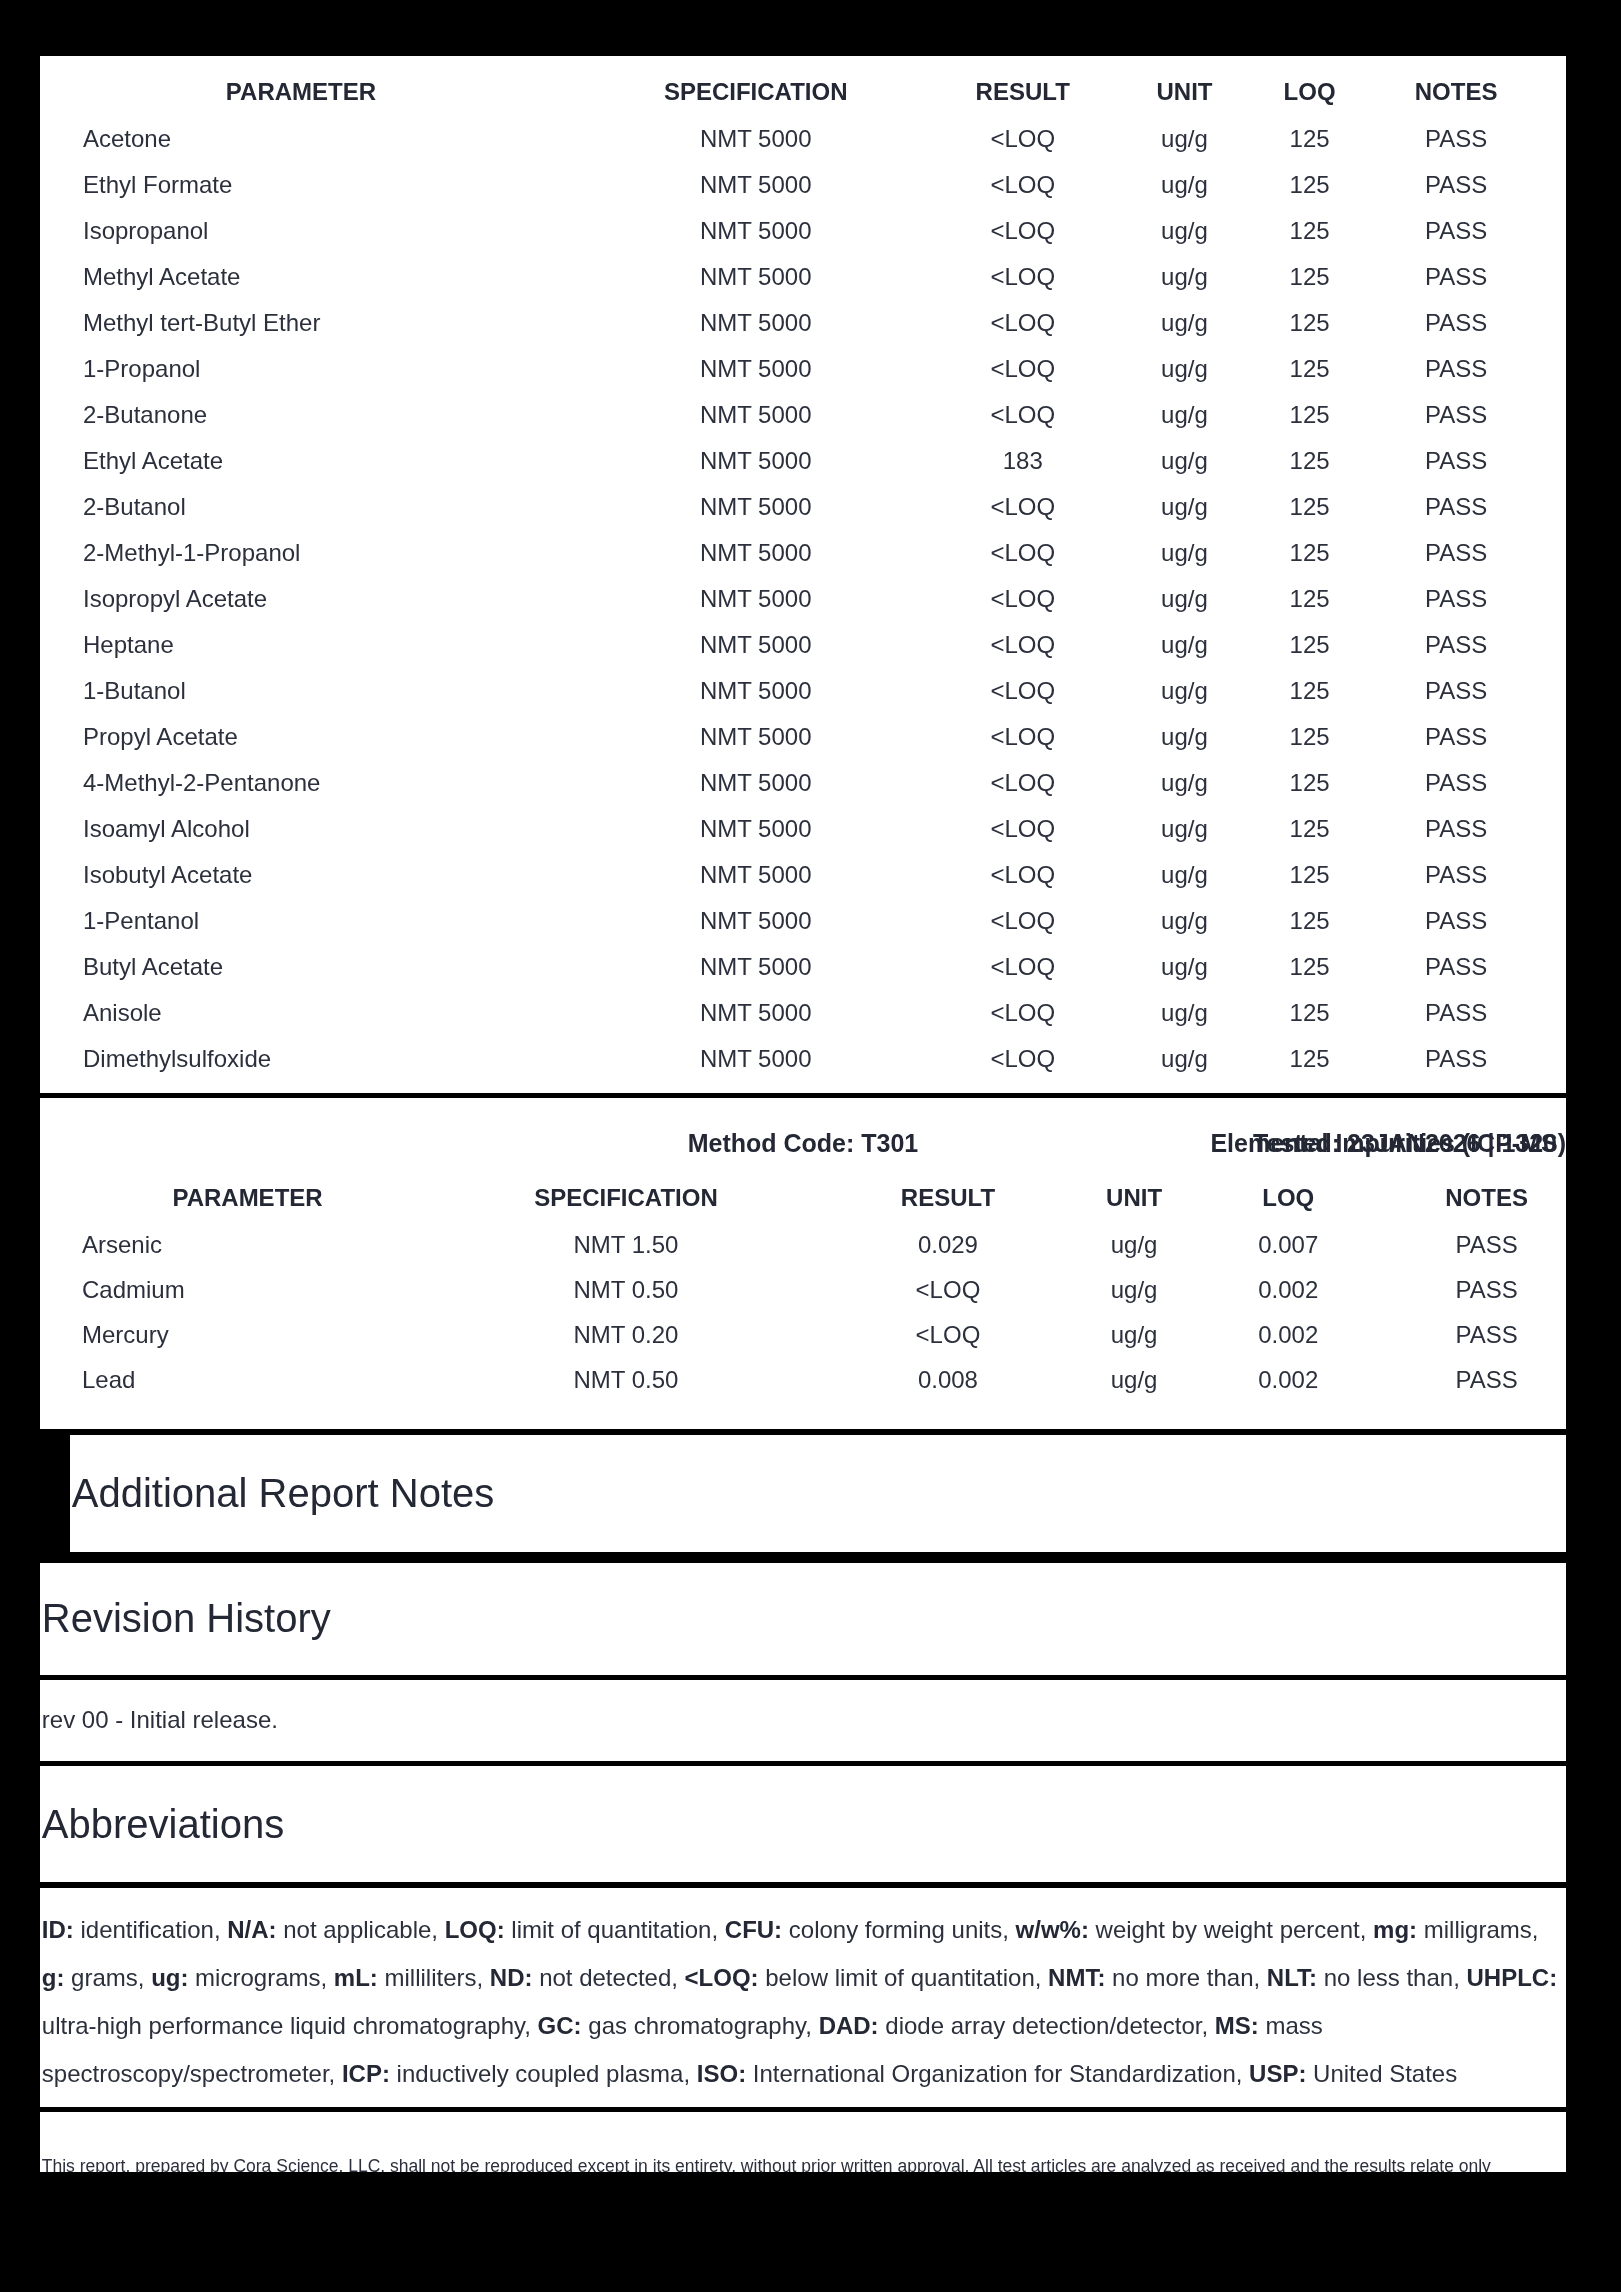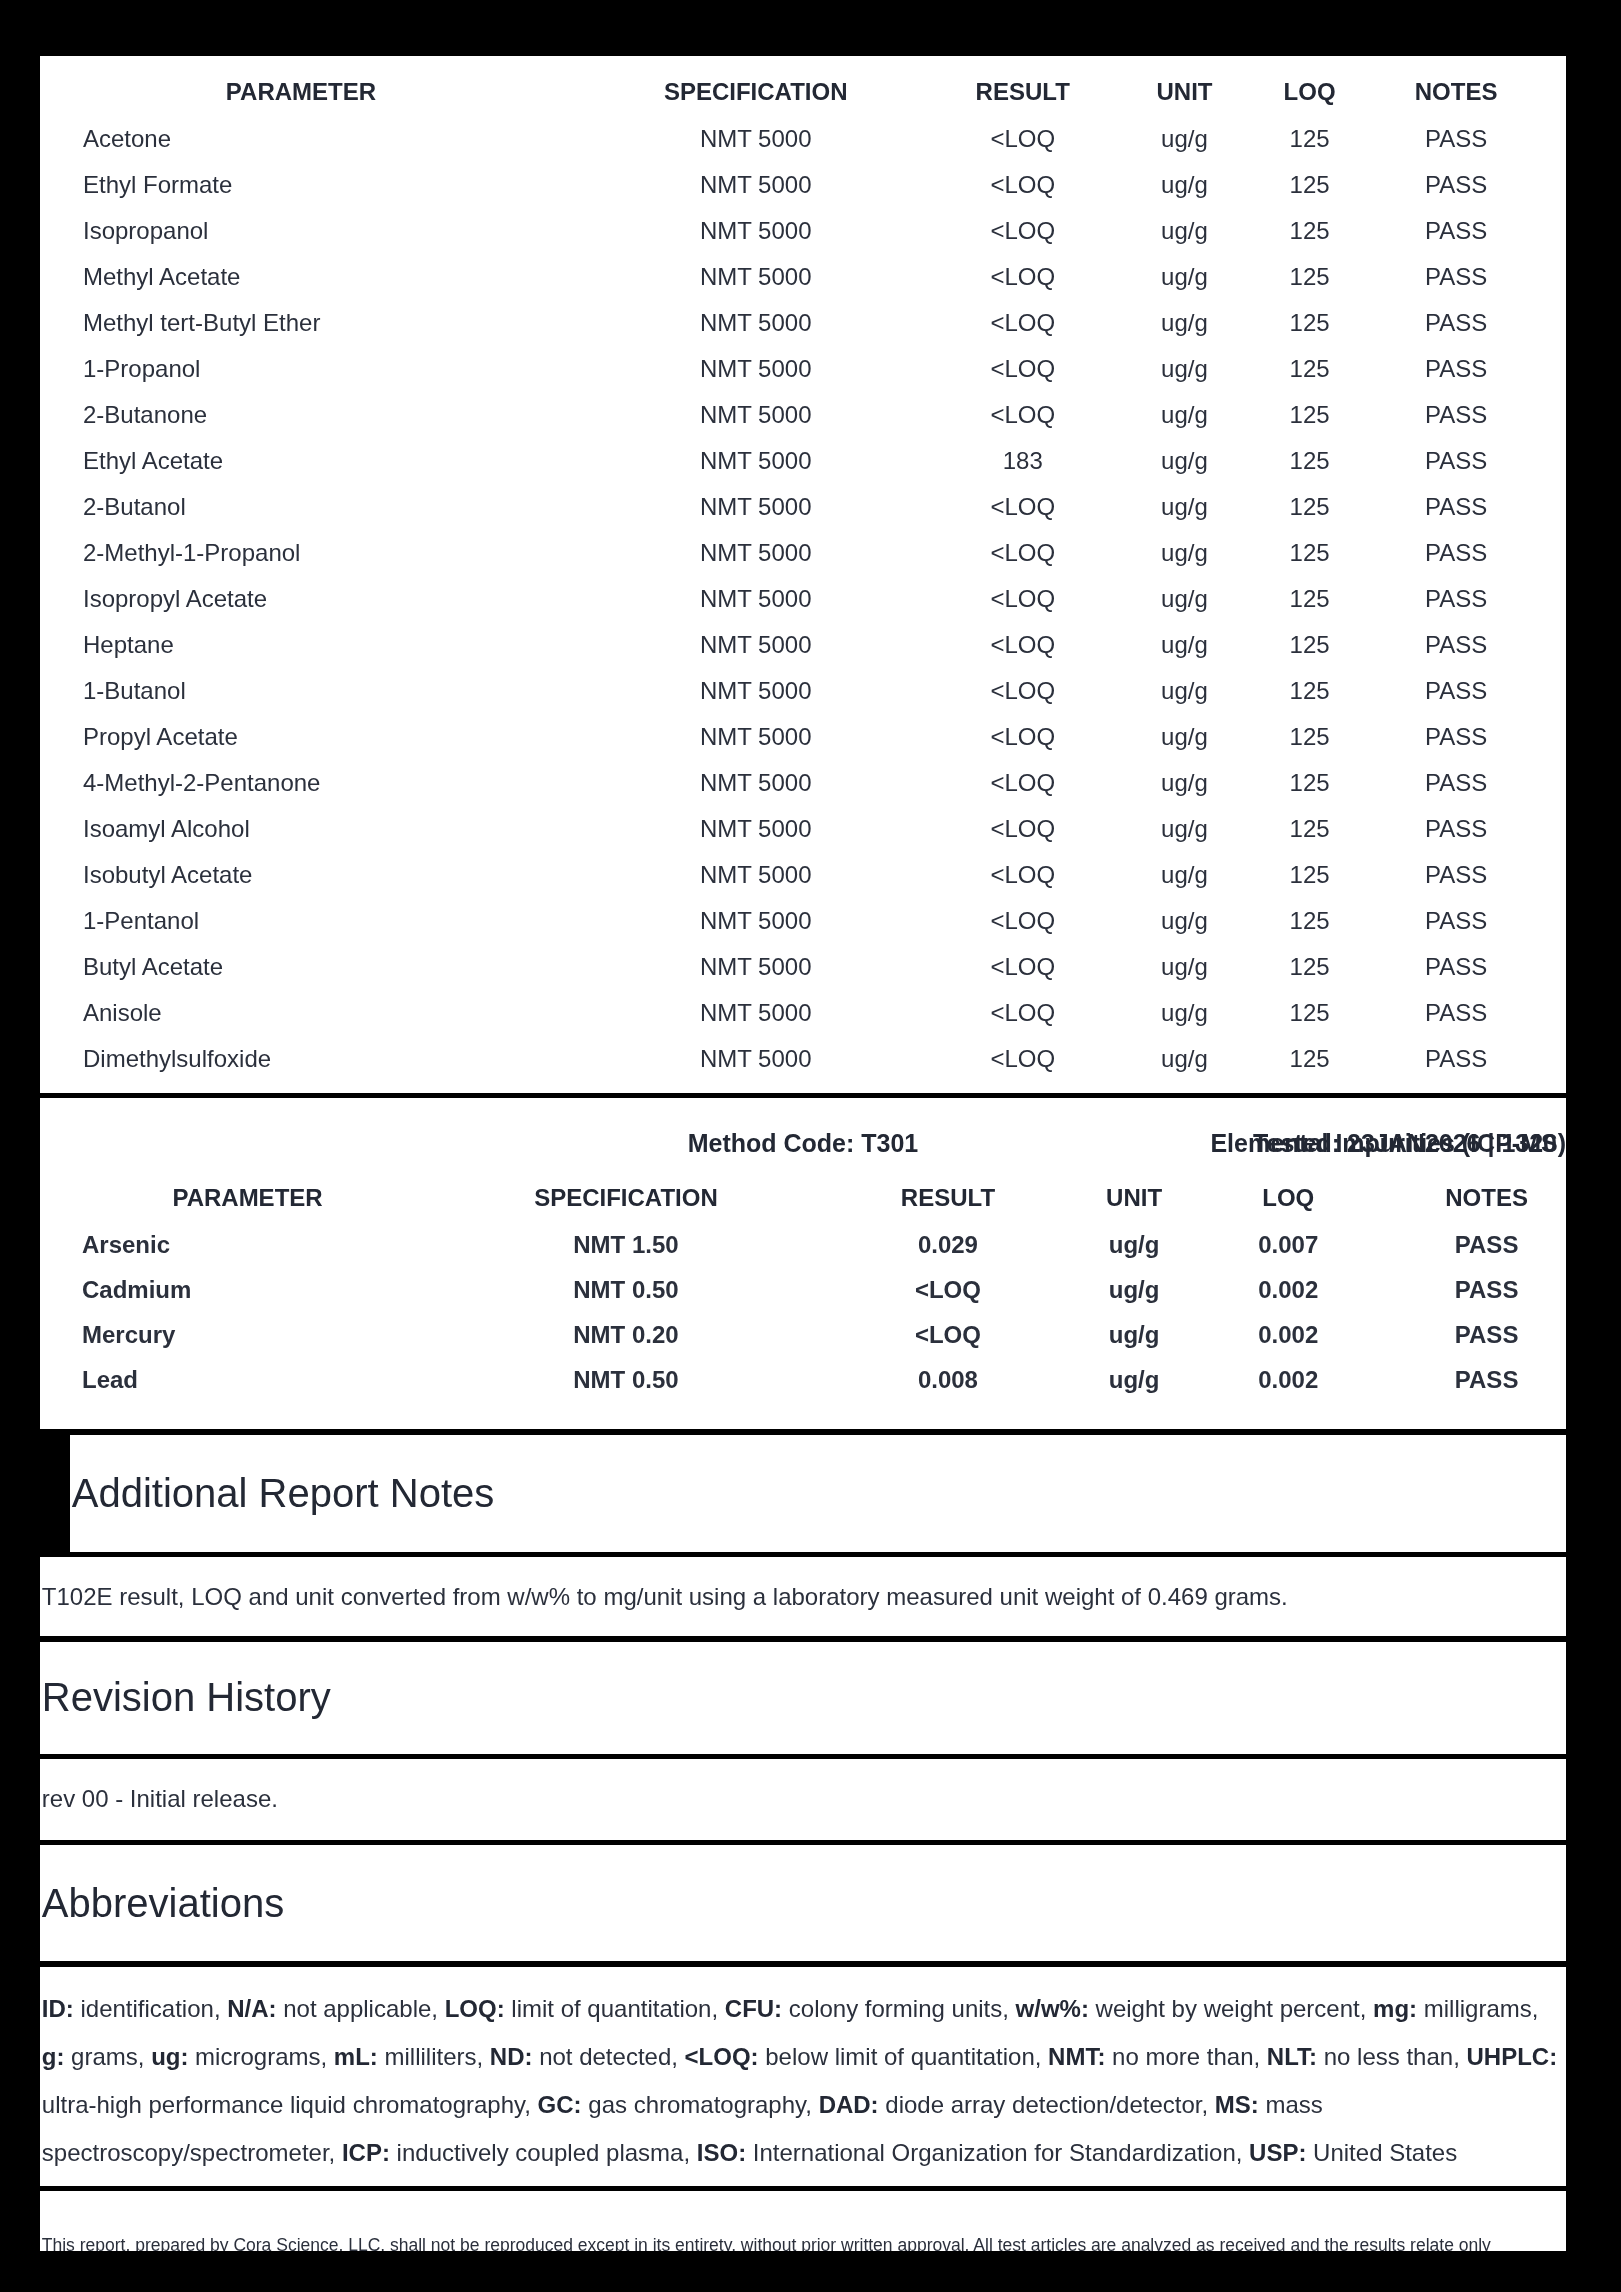--- a/index.html
+++ b/index.html
@@ -20,21 +20,21 @@
   .t1-row > span{text-align:center;white-space:nowrap;}
   .t1-row > span:first-child{text-align:left;padding-left:43px;}
   .t1-row.head > span:first-child{text-align:center;padding-left:0;}
 
   
   .elemental{height:331px;padding-top:21.5px;}
   .sec-head{position:relative;height:47px;display:flex;align-items:center;font-weight:bold;font-size:25px;color:var(--bold);margin-bottom:7.2px;justify-content:flex-end;}
   .sec-head .left{padding-left:35px;}
   .sec-head .mid{position:absolute;left:50%;transform:translateX(-50%);}
   .sec-head .right{position:absolute;right:9px;}
-  .t2-row{display:grid;grid-template-columns:27.2% 22.4% 19.8% 4.6% 15.6% 10.4%;align-items:center;height:45px;font-size:24px;font-weight:bold;}
+  .t2-row{display:grid;grid-template-columns:27.2% 22.4% 19.8% 4.6% 15.6% 10.4%;align-items:center;height:45px;font-size:24px;}
   .t2-row.head{height:48px;font-weight:bold;color:var(--bold);}
   .t2-row > span{text-align:center;white-space:nowrap;}
   .t2-row > span:first-child{text-align:left;padding-left:42px;}
   .t2-row.head > span:first-child{text-align:center;padding-left:0;}
 
   
   .h-box{display:flex;align-items:center;}
   .h-notes{height:117px;margin-left:30px;}
   .h-rev{height:112px;}
   .h-abbr{height:116px;}
@@ -289,23 +289,20 @@
         </div>
         </div>
     </div>
 
     <div class="rule"></div>
 
     <div class="box h-box h-notes">
       <div class="big-heading">Additional Report Notes</div>
     </div>
     <div class="rule"></div>
-    <div class="box body-box notes-body">
-      <span>T102E result, LOQ and unit converted from w/w% to mg/unit using a laboratory measured unit weight of 0.469 grams.</span>
-    </div>
 
     <div class="rule"></div>
 
     <div class="box h-box h-rev">
       <div class="big-heading">Revision History</div>
     </div>
     <div class="rule"></div>
     <div class="box body-box rev-body">
       <span>rev 00 - Initial release.</span>
     </div>

